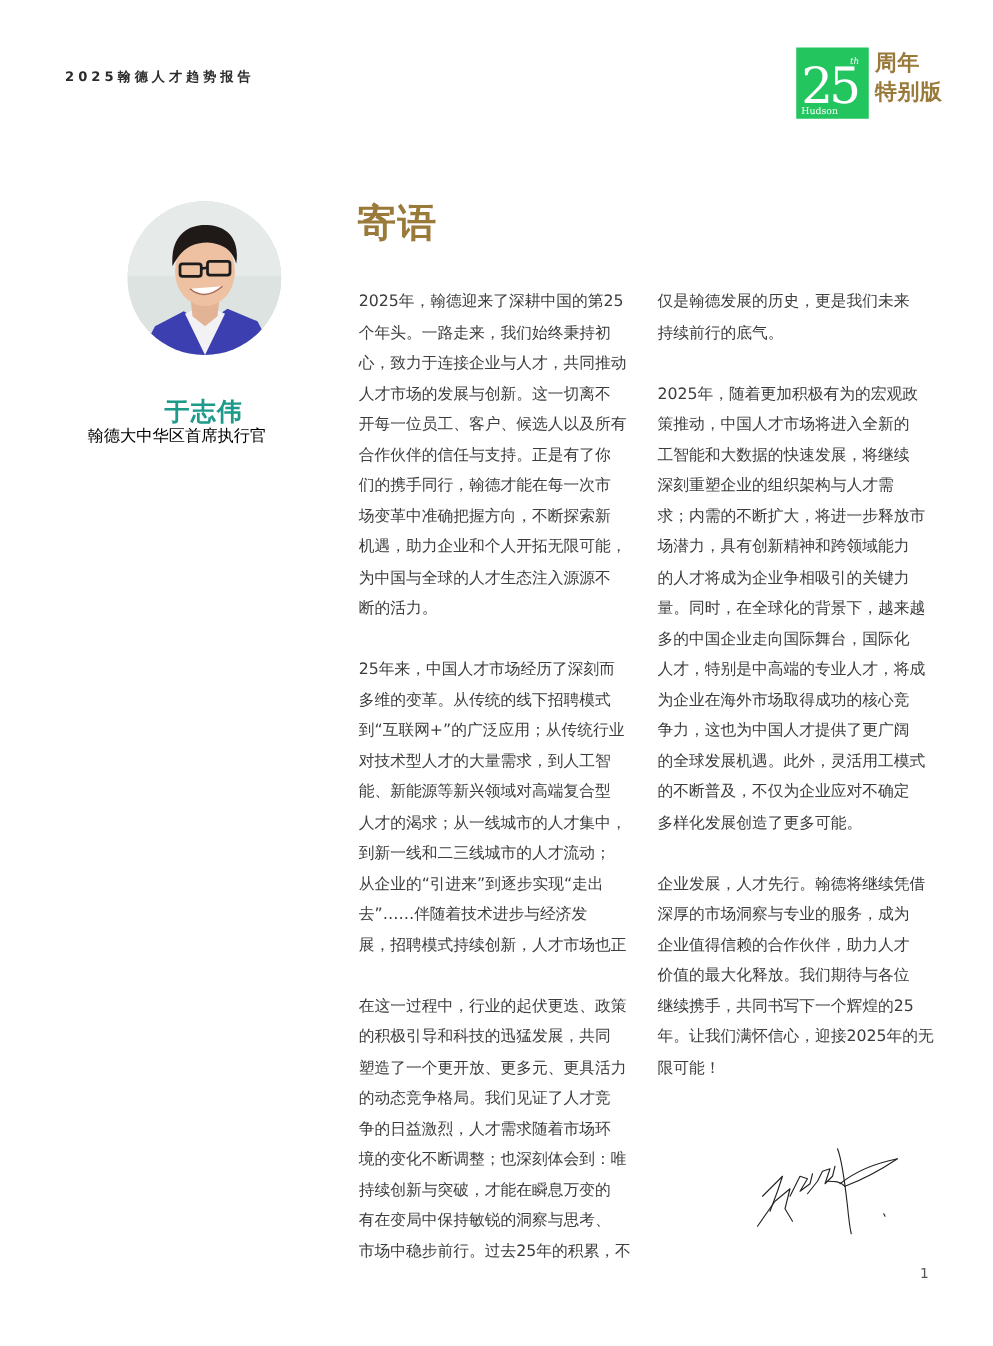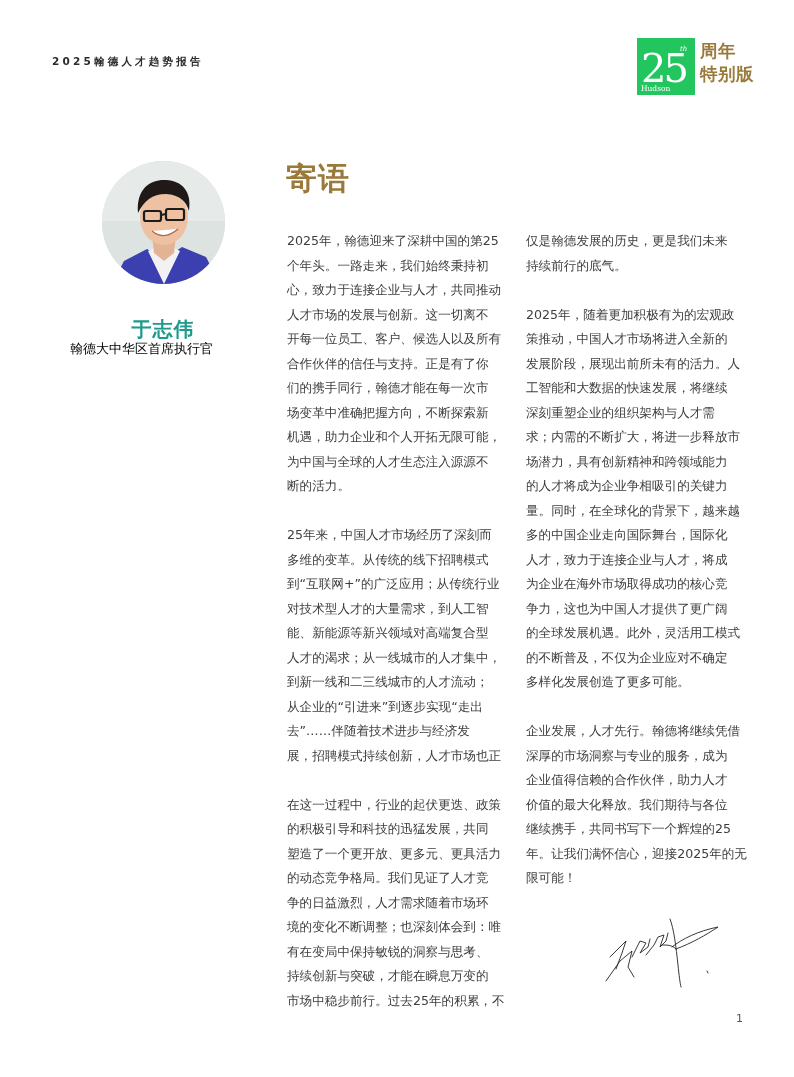--- a/index.html
+++ b/index.html
@@ -127,43 +127,42 @@
     <span class="line">去”……伴随着技术进步与经济发</span>
     <span class="line">展，招聘模式持续创新，人才市场也正</span>
   </div>
   <div class="para">
     <span class="line">在这一过程中，行业的起伏更迭、政策</span>
     <span class="line">的积极引导和科技的迅猛发展，共同</span>
     <span class="line">塑造了一个更开放、更多元、更具活力</span>
     <span class="line">的动态竞争格局。我们见证了人才竞</span>
     <span class="line">争的日益激烈，人才需求随着市场环</span>
     <span class="line">境的变化不断调整；也深刻体会到：唯</span>
+    <span class="line">持续创新与突破，才能在瞬息万变的</span>
     <span class="line">有在变局中保持敏锐的洞察与思考、</span>
-    <span class="line">持续创新与突破，才能在瞬息万变的</span>
     <span class="line">市场中稳步前行。过去25年的积累，不</span>
   </div>
 </div>
 
 <div class="column col2">
   <div class="para">
     <span class="line">仅是翰德发展的历史，更是我们未来</span>
     <span class="line">持续前行的底气。</span>
   </div>
   <div class="para">
     <span class="line">2025年，随着更加积极有为的宏观政</span>
     <span class="line">策推动，中国人才市场将进入全新的</span>
-    <span class="line">发展阶段，展现出前所未有的活力。人</span>
     <span class="line">工智能和大数据的快速发展，将继续</span>
     <span class="line">深刻重塑企业的组织架构与人才需</span>
     <span class="line">求；内需的不断扩大，将进一步释放市</span>
     <span class="line">场潜力，具有创新精神和跨领域能力</span>
     <span class="line">的人才将成为企业争相吸引的关键力</span>
     <span class="line">量。同时，在全球化的背景下，越来越</span>
     <span class="line">多的中国企业走向国际舞台，国际化</span>
-    <span class="line">人才，致力于连接企业与人才，将成</span>
+    <span class="line">人才，特别是中高端的专业人才，将成</span>
     <span class="line">为企业在海外市场取得成功的核心竞</span>
     <span class="line">争力，这也为中国人才提供了更广阔</span>
     <span class="line">的全球发展机遇。此外，灵活用工模式</span>
     <span class="line">的不断普及，不仅为企业应对不确定</span>
     <span class="line">多样化发展创造了更多可能。</span>
   </div>
   <div class="para">
     <span class="line">企业发展，人才先行。翰德将继续凭借</span>
     <span class="line">深厚的市场洞察与专业的服务，成为</span>
     <span class="line">企业值得信赖的合作伙伴，助力人才</span>

